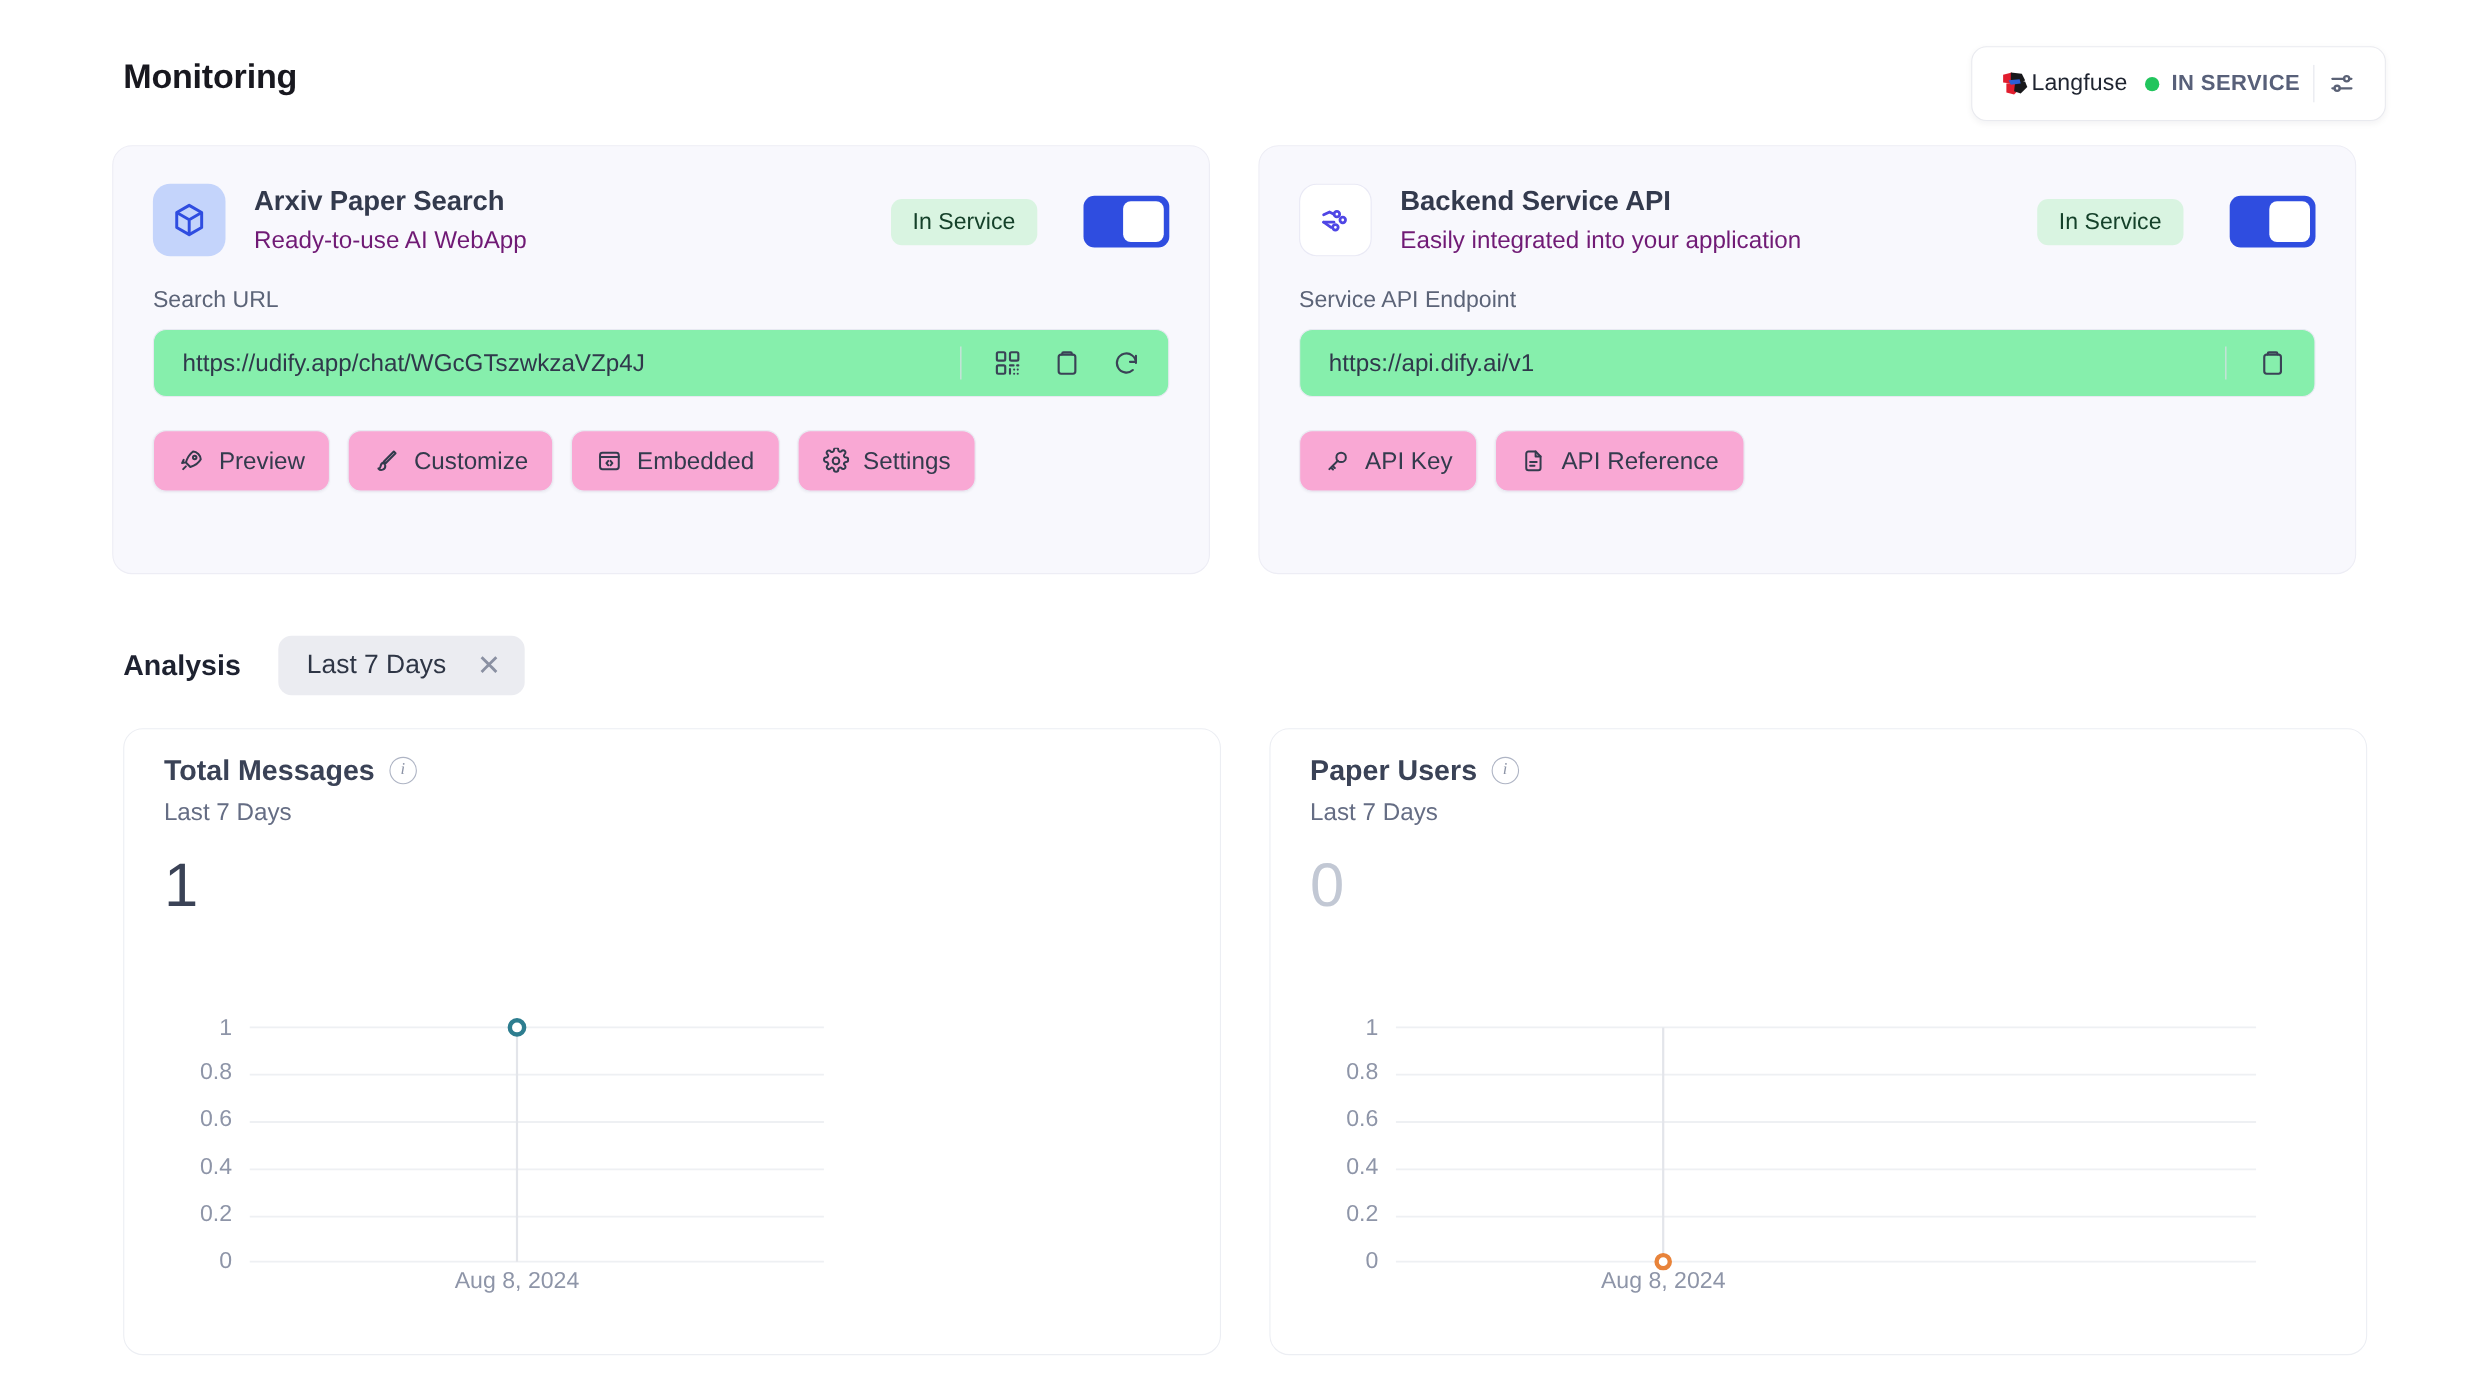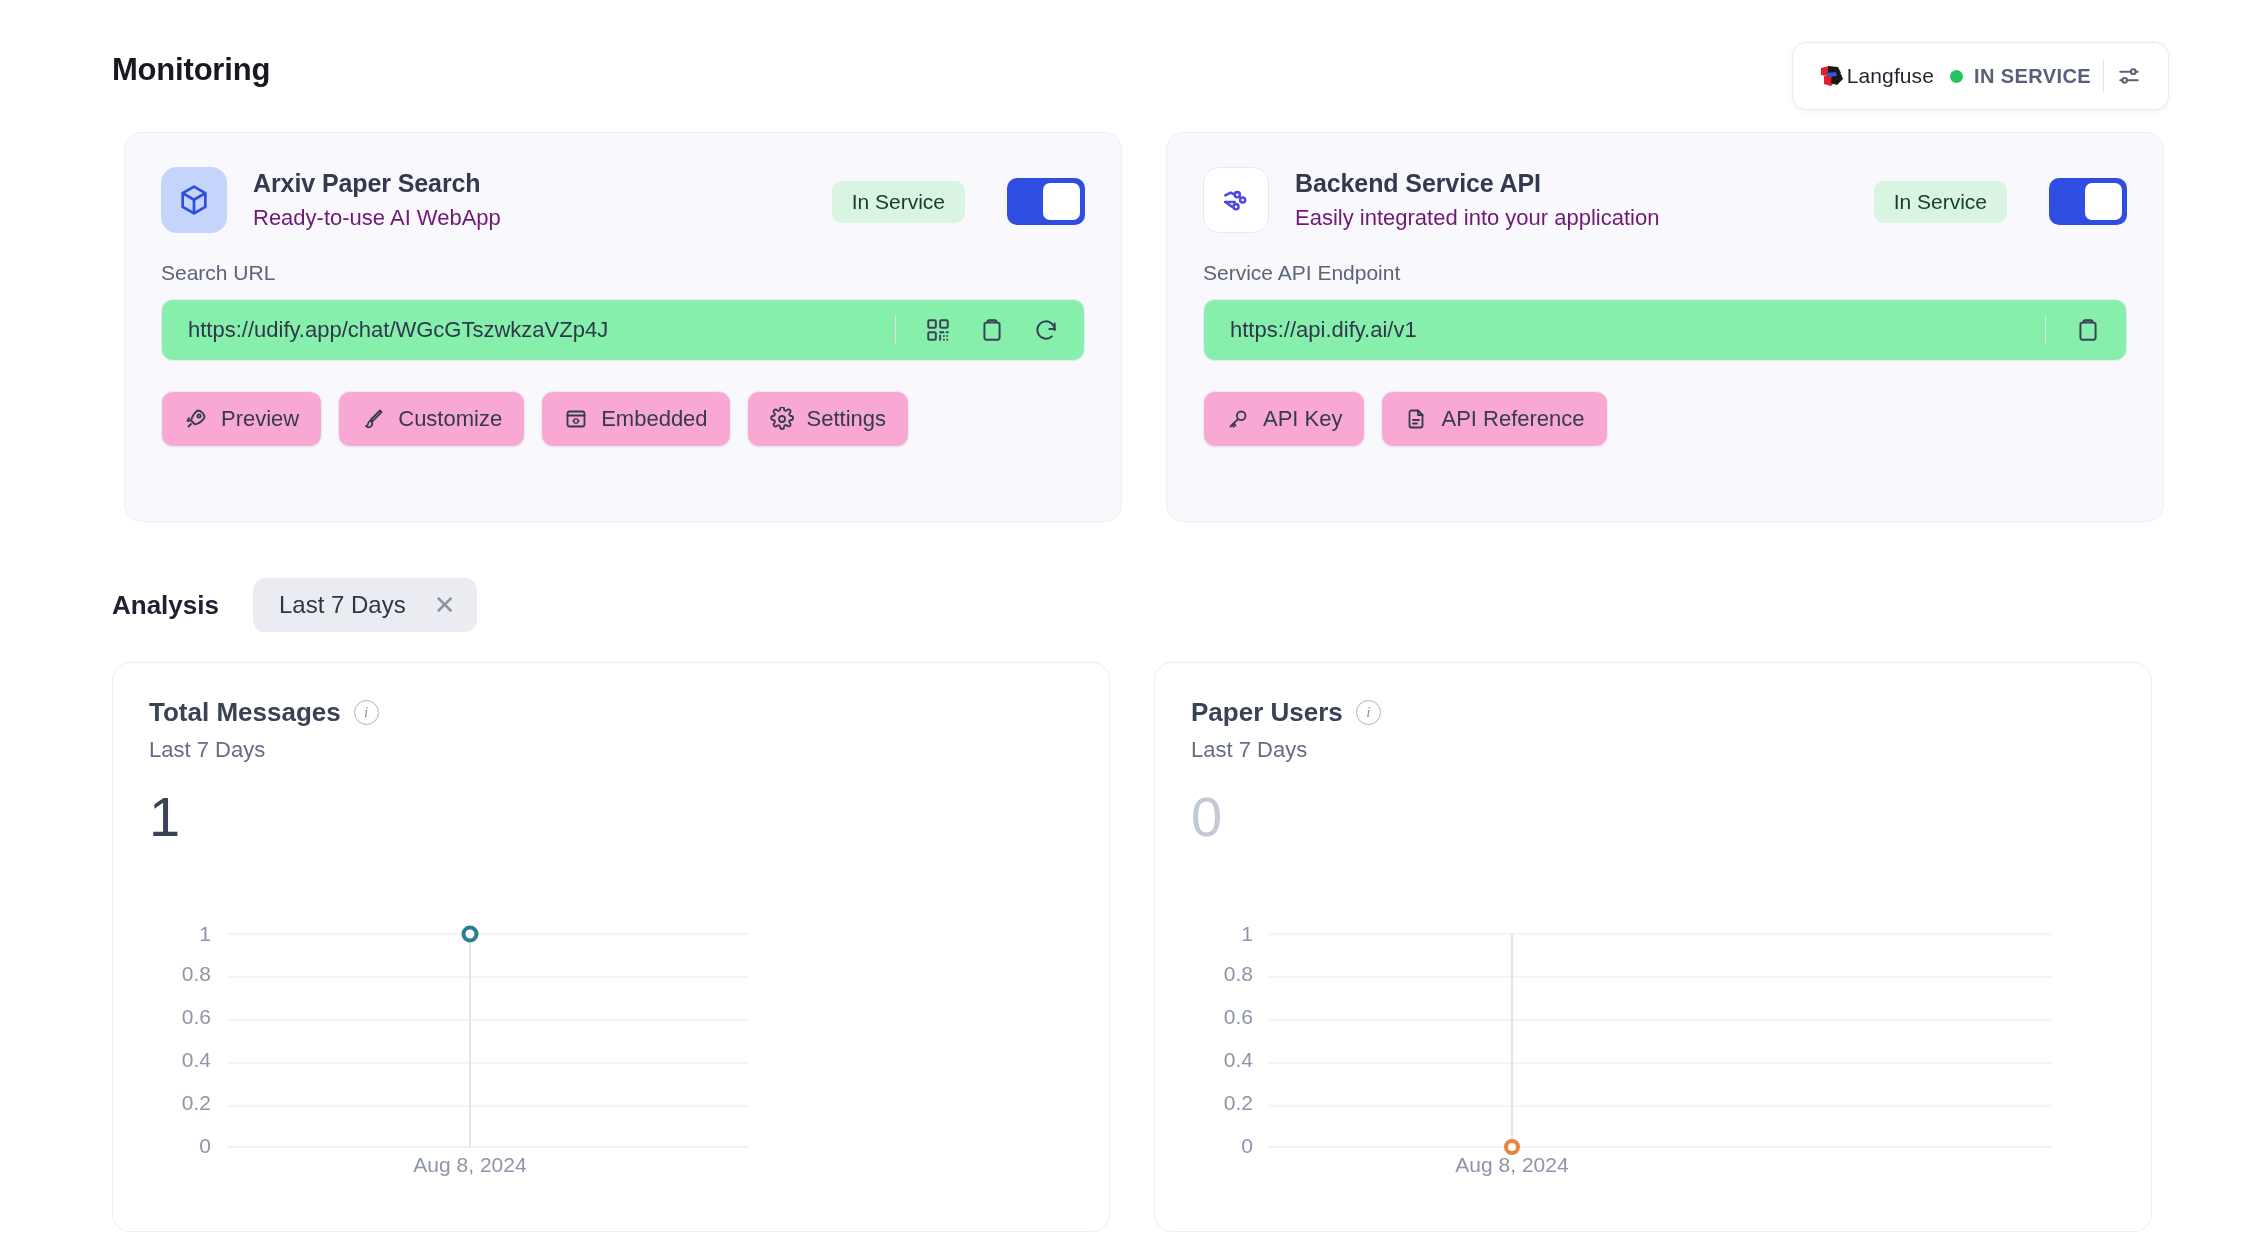--- a/index.html
+++ b/index.html
@@ -29,21 +29,21 @@
   }
   .lf-logo { width: 26px; height: 22px; display:block; }
   .lf-name { font-size: 21px; color: #1f2430; font-weight: 400; letter-spacing: .1px; }
   .status-grp { display: flex; align-items: center; gap: 11px; margin-left: 14px; }
   .status-dot { width: 13px; height: 13px; border-radius: 50%; background: #21c55d; }
   .status-text { font-size: 20px; font-weight: 700; color: #586079; letter-spacing: .4px; }
   .pill-sep { width: 1px; height: 34px; background: #e4e6ed; margin: 0 6px 0 10px; }
   .pill-settings { display: flex; align-items: center; justify-content: center; width: 34px; height: 34px; cursor: pointer; }
 
   
-  .cards-row { position: absolute; left: 124px; top: 132px; width: 1705px; height: 390px; }
+  .cards-row { position: absolute; left: 102px; top: 132px; width: 1705px; height: 390px; }
   .app-card {
     position: absolute; top: 0; width: 998px; height: 390px;
     background: #f8f8fd; border: 1px solid #ededf5; border-radius: 18px;
     padding: 32px 36px;
   }
   .app-card.left { left: 0; }
   .app-card.right { left: 1042px; }
 
   .card-head { position: relative; height: 76px; }
   .app-icon {
@@ -98,21 +98,21 @@
     background: #ebecf1; border-radius: 12px; padding: 0 22px 0 26px;
     font-size: 24px; color: #2e3545; cursor: pointer;
   }
   .chip .x { color: #8a90a2; font-size: 26px; line-height: 1; cursor: pointer; }
 
   
   .charts-row { position: absolute; left: 112px; top: 662px; width: 2040px; height: 570px; }
   .chart-card {
     position: absolute; top: 0; width: 998px; height: 570px;
     background: #ffffff; border: 1px solid #eceef3; border-radius: 18px;
-    padding: 34px 36px 0 36px;
+    padding: 22px 36px 0 36px;
   }
   .chart-card.left { left: 0; }
   .chart-card.right { left: 1042px; }
   .ct-title-row { display: flex; align-items: center; gap: 13px; }
   .ct-title { font-size: 26px; font-weight: 700; color: #3a4256; }
   .info-i {
     width: 25px; height: 25px; border-radius: 50%; border: 1.6px solid #aeb4c4;
     color: #8c93a6; font-size: 15px; font-style: italic; font-family: "Liberation Serif", serif;
     display: flex; align-items: center; justify-content: center; cursor: pointer;
   }

